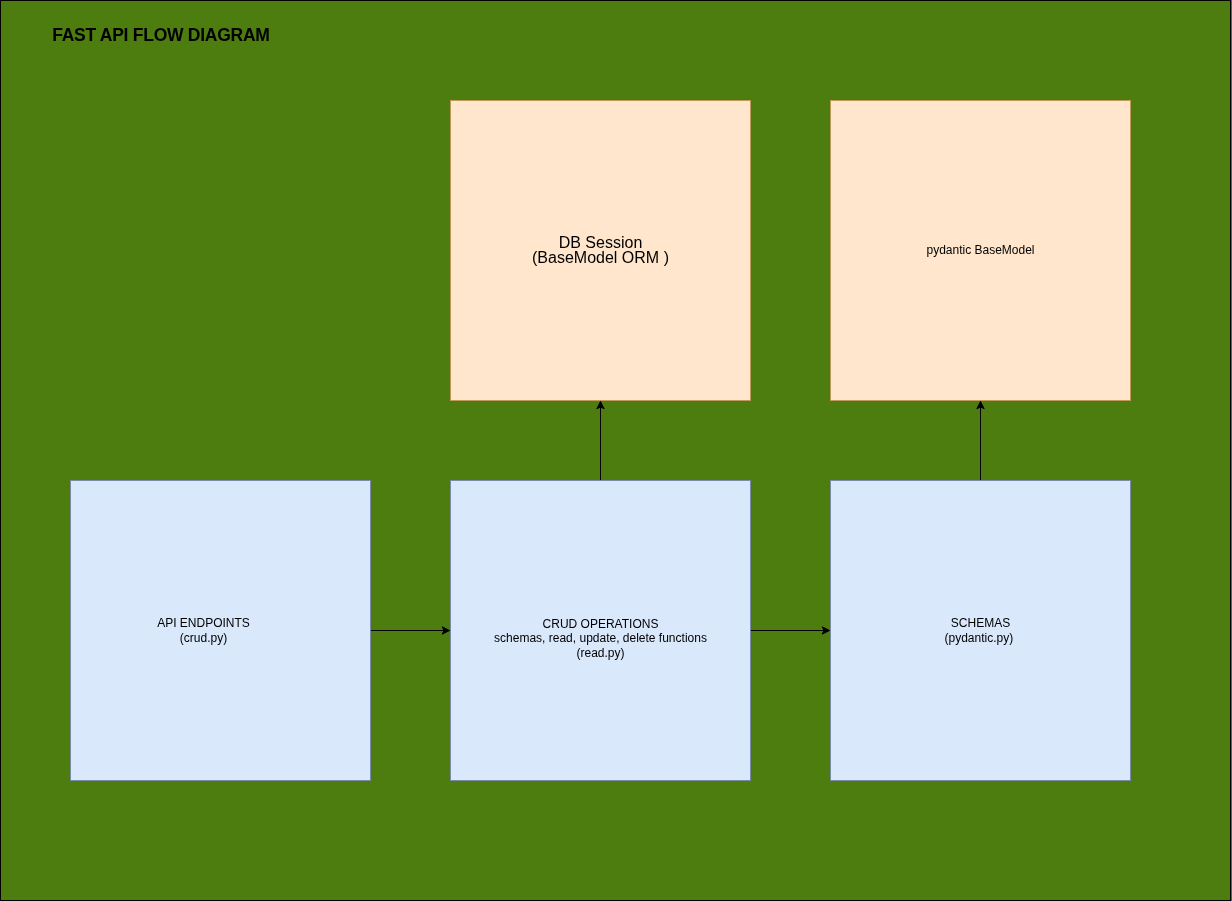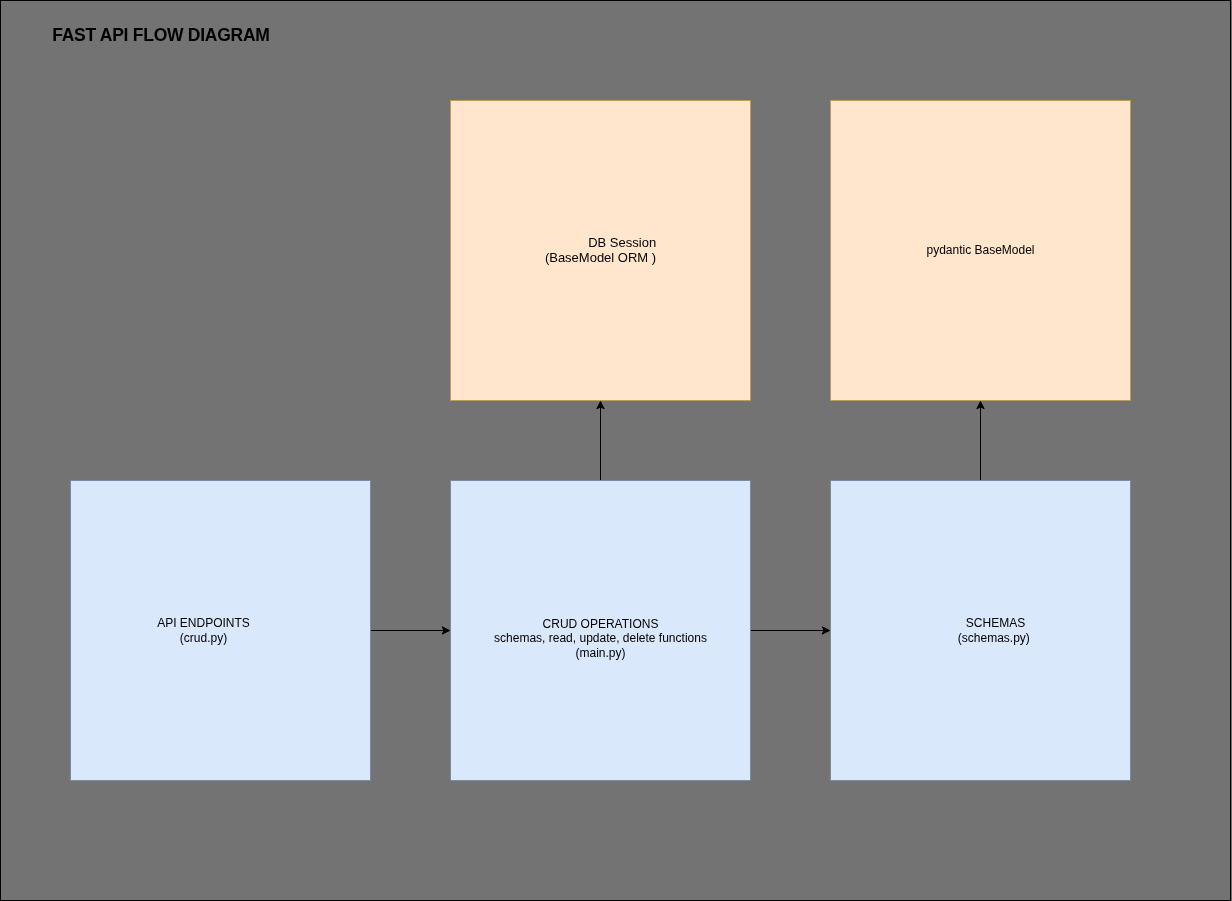--- a/index.html
+++ b/index.html
@@ -34,21 +34,21 @@
   }
   .node .lbl{
     font-size:12px; color:#000000; line-height:14.4px;
     white-space:pre;
     transform: translateZ(0);
   }
 </style>
 </head>
 <body>
 
-<div id="canvas" style="background: #737373;">
+<div id="canvas" style="background: #4d7c0f;">
 
   <div class="title" style="color: rgb(0, 0, 0); font-size: 17.5px;">FAST API FLOW DIAGRAM</div>
 
   <svg id="shape-layer" viewBox="0 0 1232 901" width="1232" height="901" xmlns="http://www.w3.org/2000/svg">
       <rect x="70.5" y="480.5" width="300" height="300" fill="#dae8fc" stroke="#7a8ca5" stroke-width="1"></rect>
       <rect x="450.5" y="480.5" width="300" height="300" fill="#dae8fc" stroke="#7a8ca5" stroke-width="1"></rect>
       <rect x="830.5" y="480.5" width="300" height="300" fill="#dae8fc" stroke="#7a8ca5" stroke-width="1"></rect>
       <rect x="450.5" y="100.5" width="300" height="300" fill="#ffe6cc" stroke="#be9b5a" stroke-width="1"></rect>
       <rect x="830.5" y="100.5" width="300" height="300" fill="#ffe6cc" stroke="#be9b5a" stroke-width="1"></rect>
       <g>
@@ -67,27 +67,27 @@
         <path d="M 980.5 480 L 980.5 401.5" stroke="#000000" stroke-width="1" fill="none" stroke-linecap="butt"></path>
         <path d="M 980.5 401.5 L 984.18 408.8 L 980.5 406.975 L 976.82 408.8 Z" fill="#000000" stroke="#000000" stroke-width="1" stroke-linejoin="miter" stroke-miterlimit="10"></path>
       </g>
     </svg>
 
   <div id="node-layer">
       <div class="node" style="left: 70px; top: 480px; width: 267px; height: 301px;">
         <div class="lbl" style="font-size: 12px; line-height: 14.4px; color: rgb(0, 0, 0);"><div>API ENDPOINTS</div><div>(crud.py)</div></div>
       </div>
       <div class="node" style="left: 450px; top: 488px; width: 301px; height: 301px; border-radius: 15px;">
-        <div class="lbl" style="font-size: 12px; line-height: 14.4px; color: rgb(0, 0, 0);"><div>CRUD OPERATIONS</div><div>schemas, read, update, delete functions</div><div>(main.py)</div></div>
+        <div class="lbl" style="font-size: 12px; line-height: 14.4px; color: rgb(0, 0, 0);"><div>CRUD OPERATIONS</div><div>schemas, read, update, delete functions</div><div>(read.py)</div></div>
       </div>
-      <div class="node" style="left: 830px; top: 480px; width: 301px; height: 301px; margin-left: 15px;">
-        <div class="lbl" style="font-size: 12px; line-height: 14.4px; color: rgb(0, 0, 0);"><div>SCHEMAS</div><div>(schemas.py) </div></div>
+      <div class="node" style="left: 830px; top: 480px; width: 301px; height: 301px;">
+        <div class="lbl" style="font-size: 12px; line-height: 14.4px; color: rgb(0, 0, 0);"><div>SCHEMAS</div><div>(pydantic.py) </div></div>
       </div>
       <div class="node" style="left: 450px; top: 100px; width: 301px; height: 301px;">
-        <div class="lbl" style="font-size: 13px; line-height: 14.4px; color: rgb(0, 0, 0); text-align: right;"><div>DB Session</div><div>(BaseModel ORM )</div></div>
+        <div class="lbl" style="font-size: 16px; line-height: 14.4px; color: rgb(0, 0, 0);"><div>DB Session</div><div>(BaseModel ORM )</div></div>
       </div>
       <div class="node" style="left: 830px; top: 100px; width: 301px; height: 301px;">
         <div class="lbl" style="font-size: 12px; line-height: 14.4px; color: rgb(0, 0, 0);"><div>pydantic BaseModel</div></div>
       </div>
     </div>
 
   <svg id="page-frame" viewBox="0 0 1232 901" width="1232" height="901" xmlns="http://www.w3.org/2000/svg">
     <rect x="0.5" y="0.5" width="1230" height="900" fill="none" stroke="#000000" stroke-width="1" shape-rendering="crispEdges"></rect>
   </svg>
 

